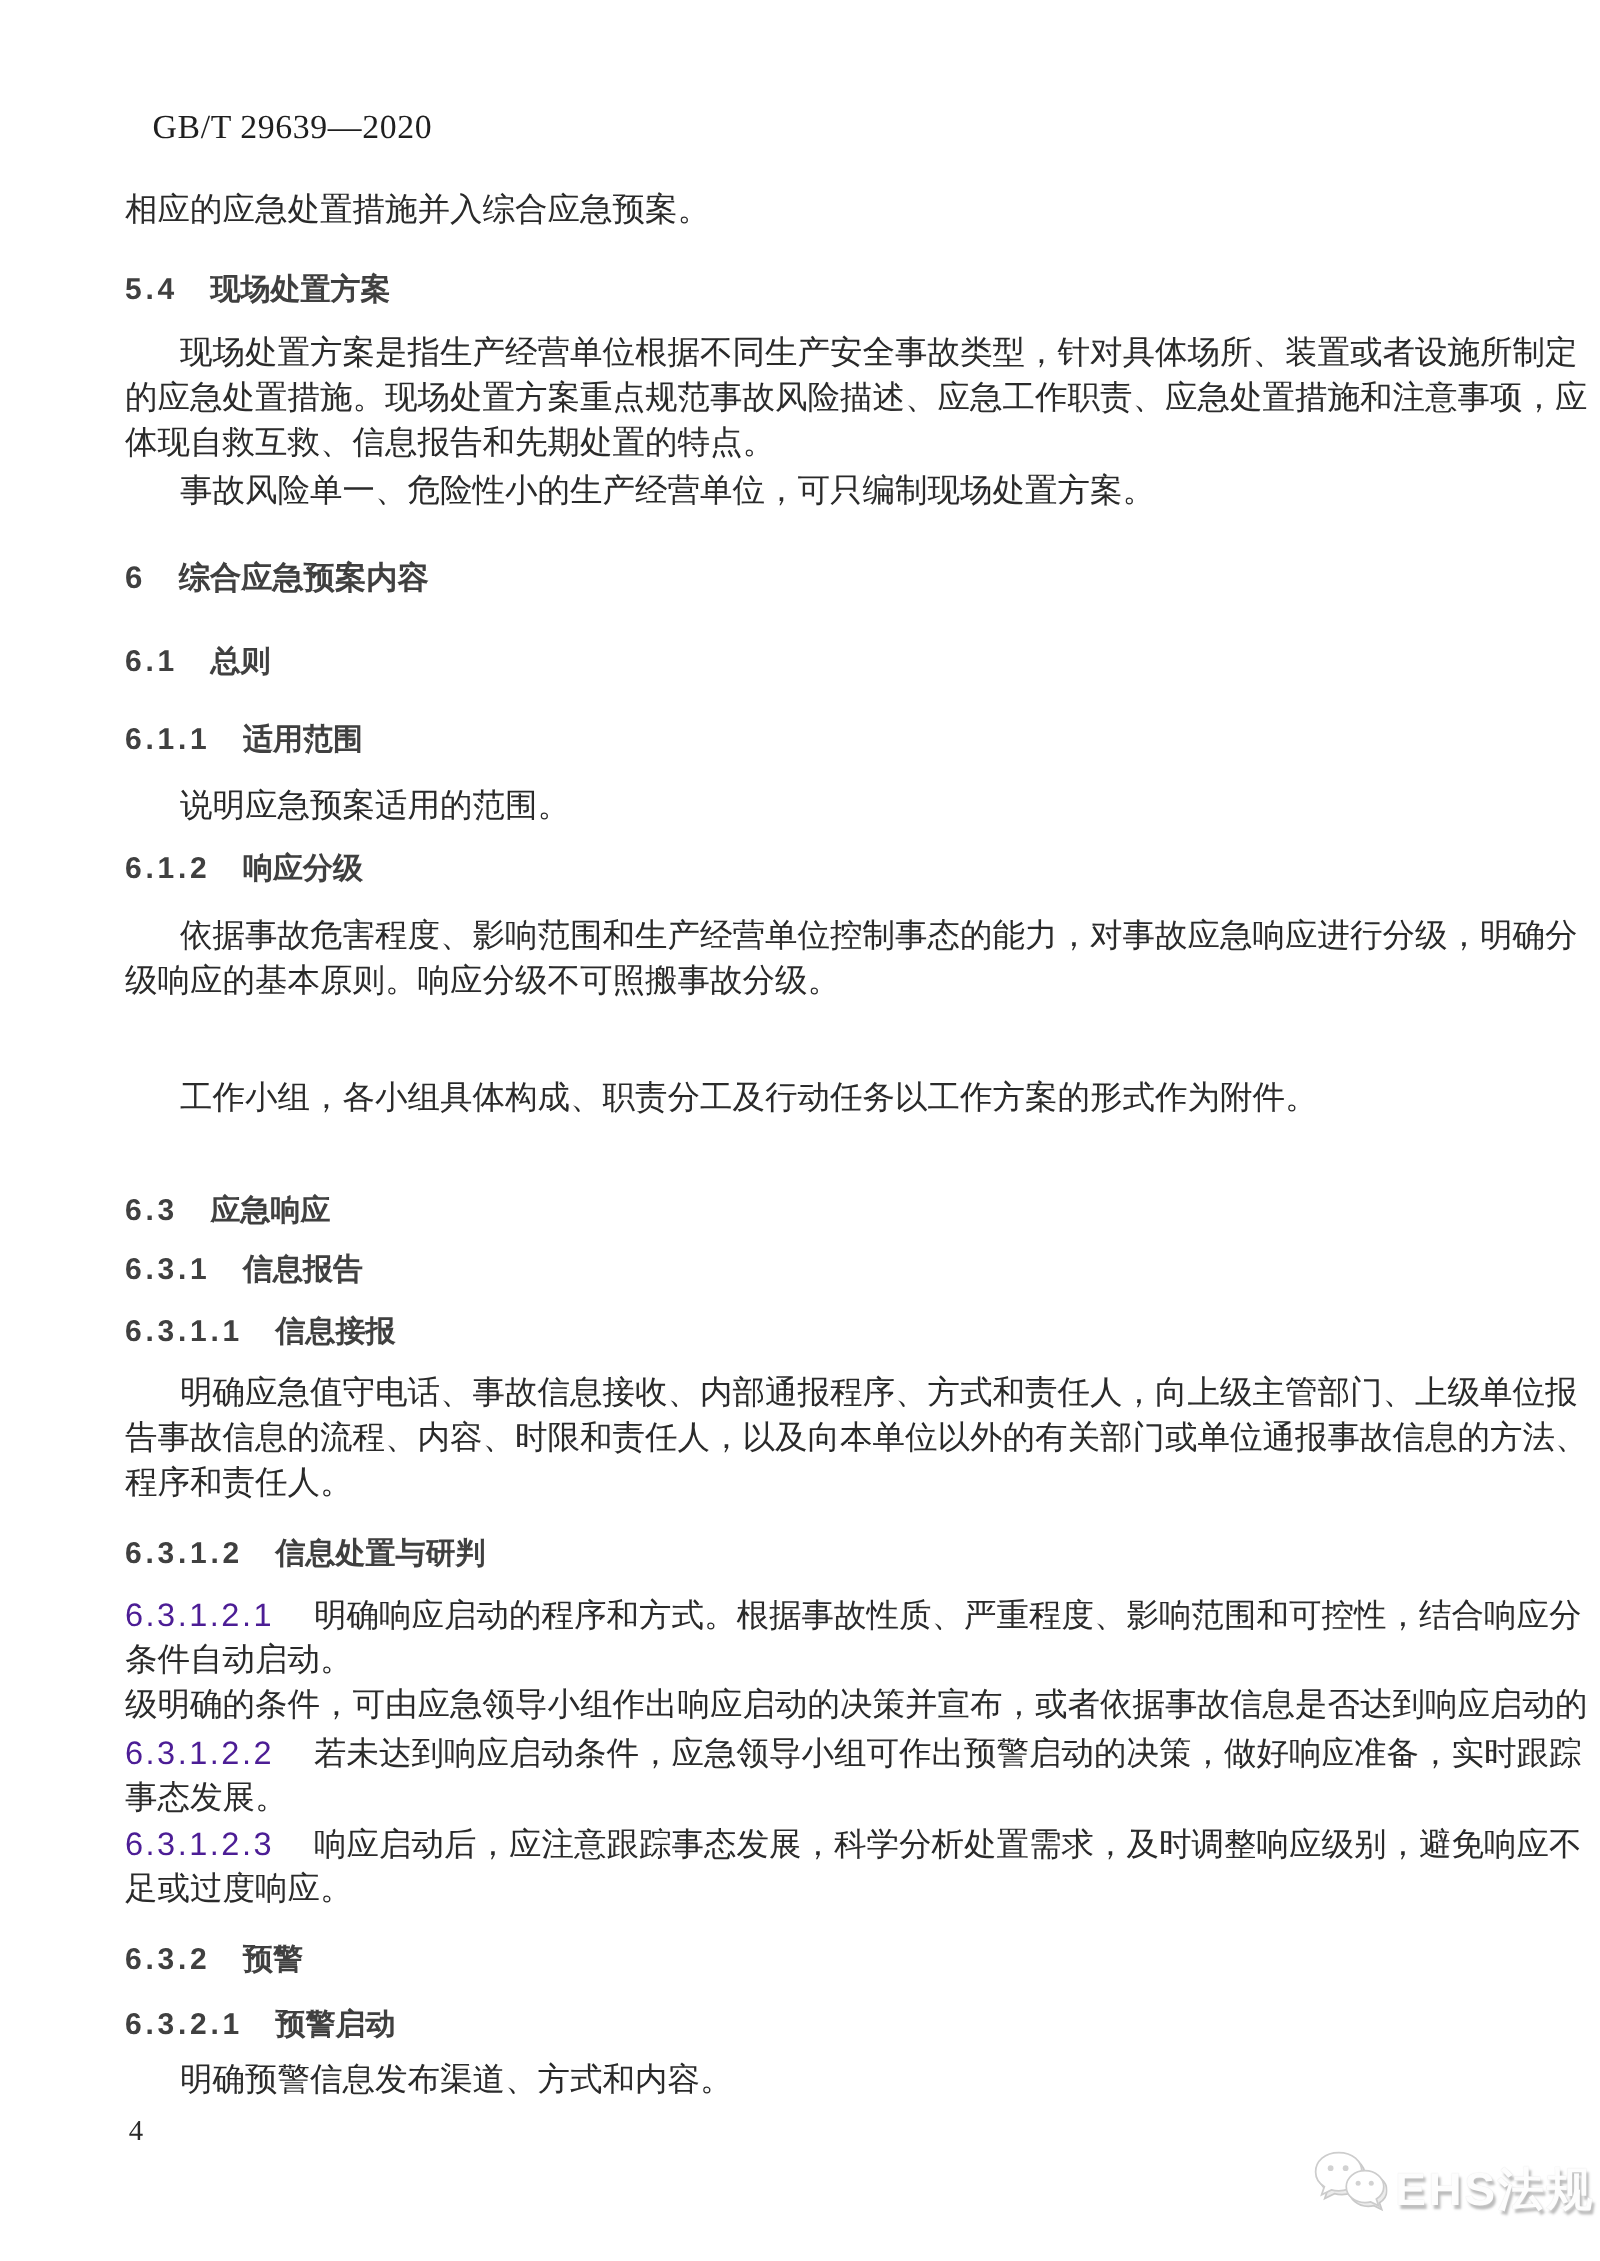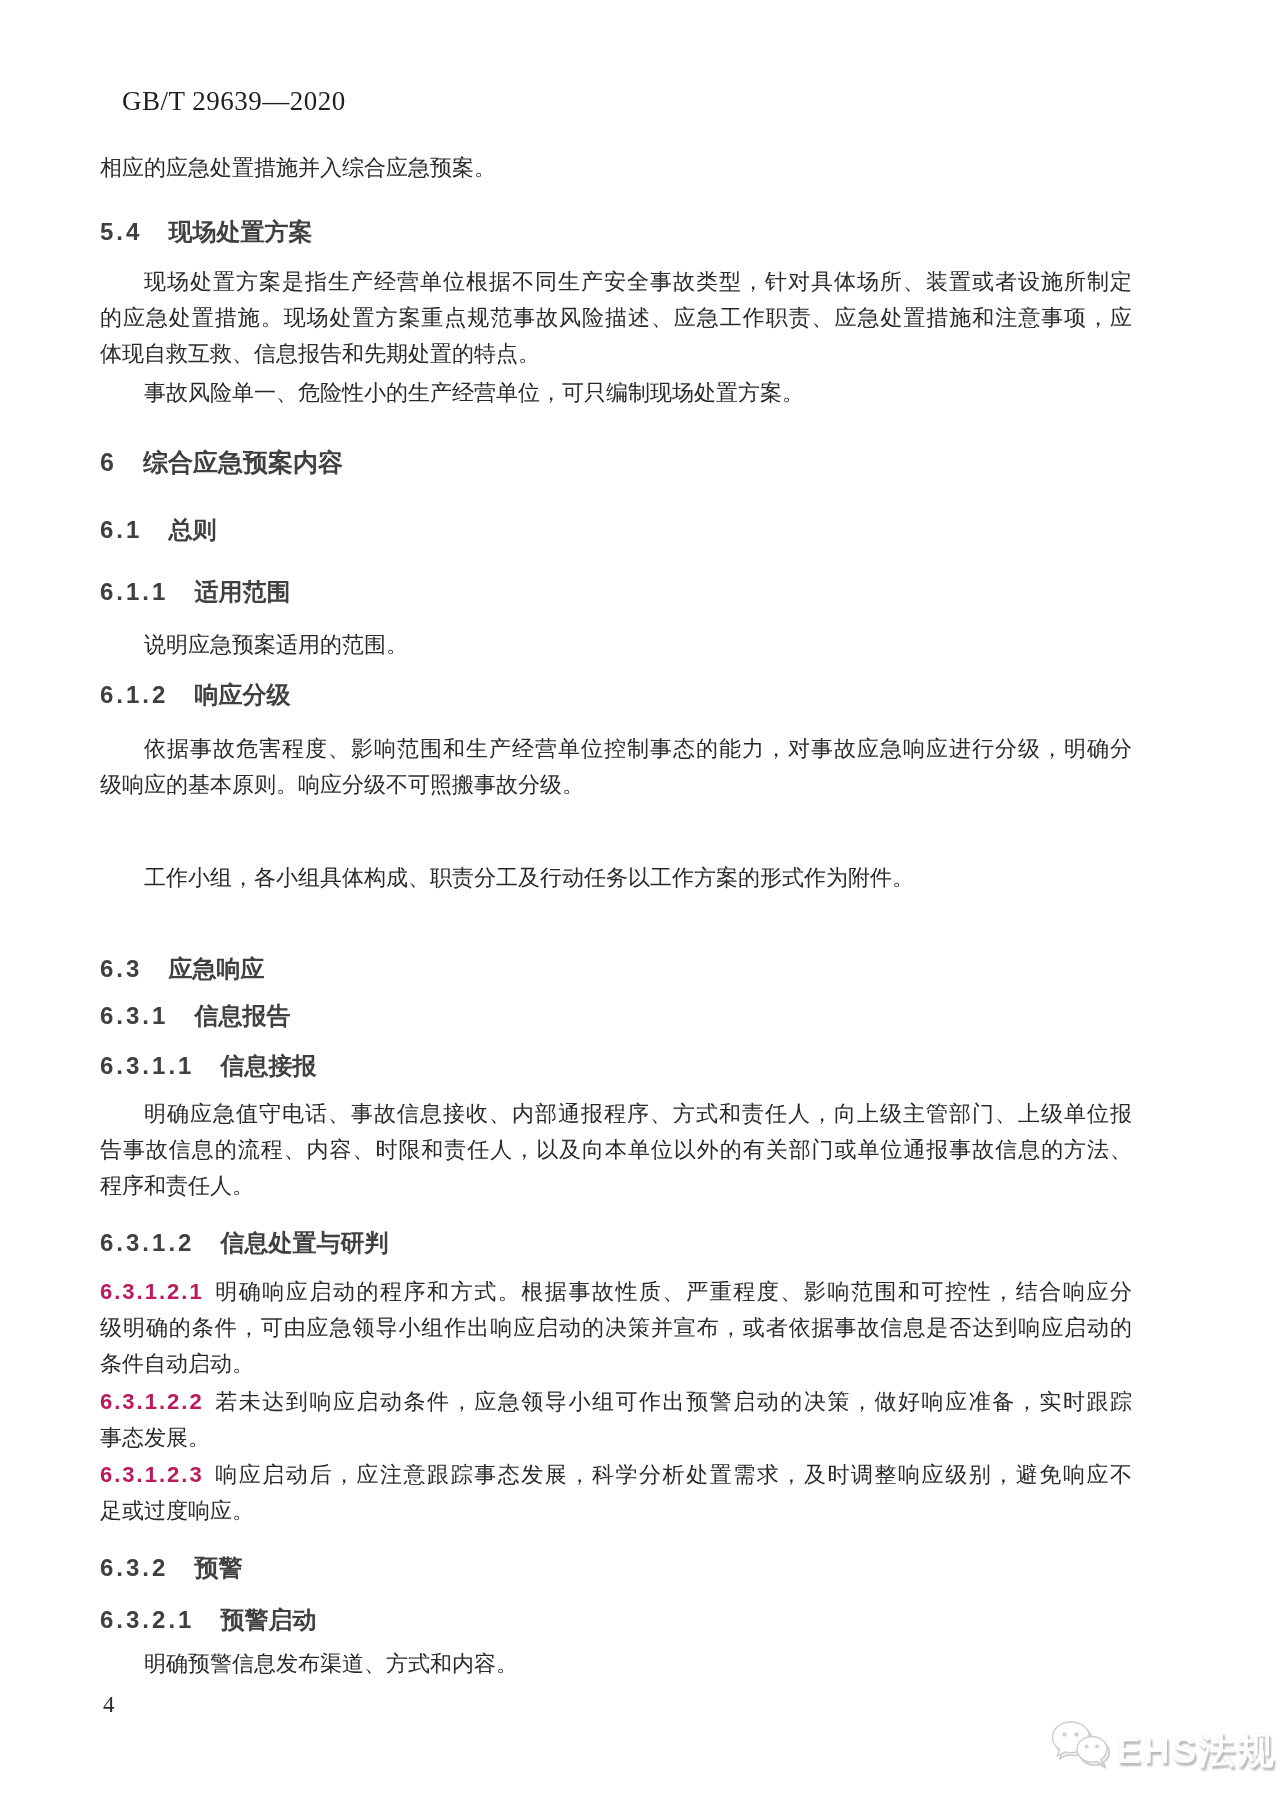--- a/index.html
+++ b/index.html
@@ -18,37 +18,37 @@
   .doc-header {
     position: absolute;
     left: 122px;
     top: 86px;
     font-size: 27px;
     letter-spacing: 0.5px;
     color: #1f1f1f;
   }
 
   
-  .para { font-size: 22px; color: #2a2a2a; }
+  .para { font-size: 26px; color: #2a2a2a; }
   .tline {
     line-height: 36px;
     height: 36px;
     white-space: nowrap;
     text-align: justify;
   }
   .tline.fill { text-align-last: justify; }
   .para.ind .tline:first-child { text-indent: 44px; }
 
   
   .clause-num {
     font-family: "Liberation Sans", "DejaVu Sans", sans-serif;
-    font-weight: 700;
+    font-weight: 400;
     letter-spacing: 2px;
-    margin-right: 10px;
-    color: #be185d;
+    margin-right: 32px;
+    color: #4c1d95;
   }
 
   
   .heading {
     font-family: "Liberation Sans", "DejaVu Sans", sans-serif;
     font-weight: 700;
     font-size: 24px;
     line-height: 32px;
     color: #404040;
     white-space: nowrap;
@@ -153,22 +153,22 @@
       <div class="tline fill">告事故信息的流程、内容、时限和责任人，以及向本单位以外的有关部门或单位通报事故信息的方法、</div>
       <div class="tline">程序和责任人。</div>
     </div>
 
   <div class="block heading" style="top:1227px">
     <span class="hnum">6.3.1.2</span><span class="htitle">信息处置与研判</span>
   </div>
 
   <div class="block para" style="top:1274px">
       <div class="tline fill"><span class="clause-num">6.3.1.2.1</span>明确响应启动的程序和方式。根据事故性质、严重程度、影响范围和可控性，结合响应分</div>
+      <div class="tline">条件自动启动。</div>
       <div class="tline fill">级明确的条件，可由应急领导小组作出响应启动的决策并宣布，或者依据事故信息是否达到响应启动的</div>
-      <div class="tline">条件自动启动。</div>
     </div>
   <div class="block para" style="top:1384px">
       <div class="tline fill"><span class="clause-num">6.3.1.2.2</span>若未达到响应启动条件，应急领导小组可作出预警启动的决策，做好响应准备，实时跟踪</div>
       <div class="tline">事态发展。</div>
     </div>
   <div class="block para" style="top:1457px">
       <div class="tline fill"><span class="clause-num">6.3.1.2.3</span>响应启动后，应注意跟踪事态发展，科学分析处置需求，及时调整响应级别，避免响应不</div>
       <div class="tline">足或过度响应。</div>
     </div>
 

